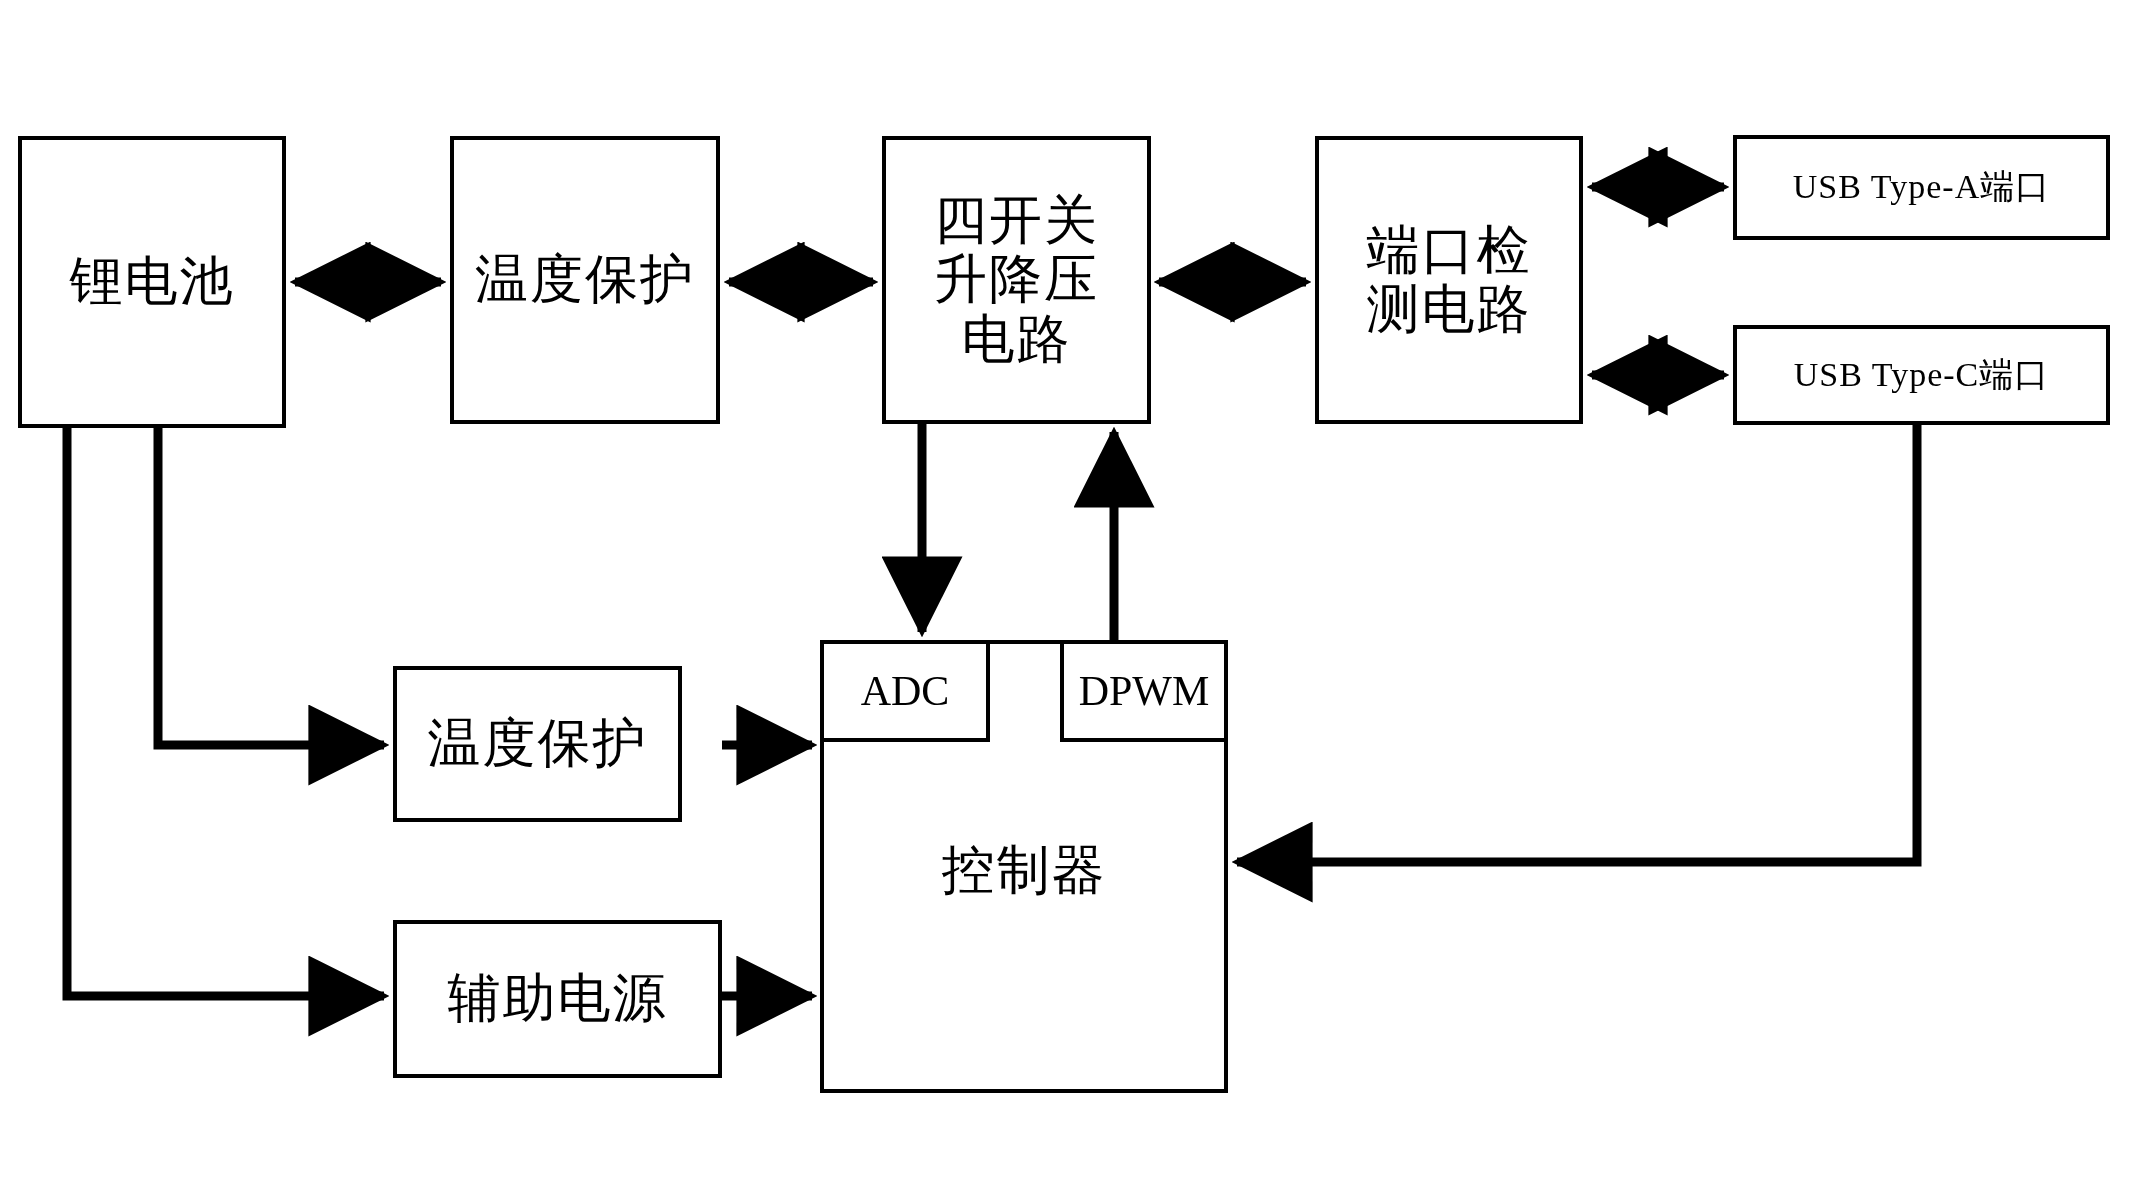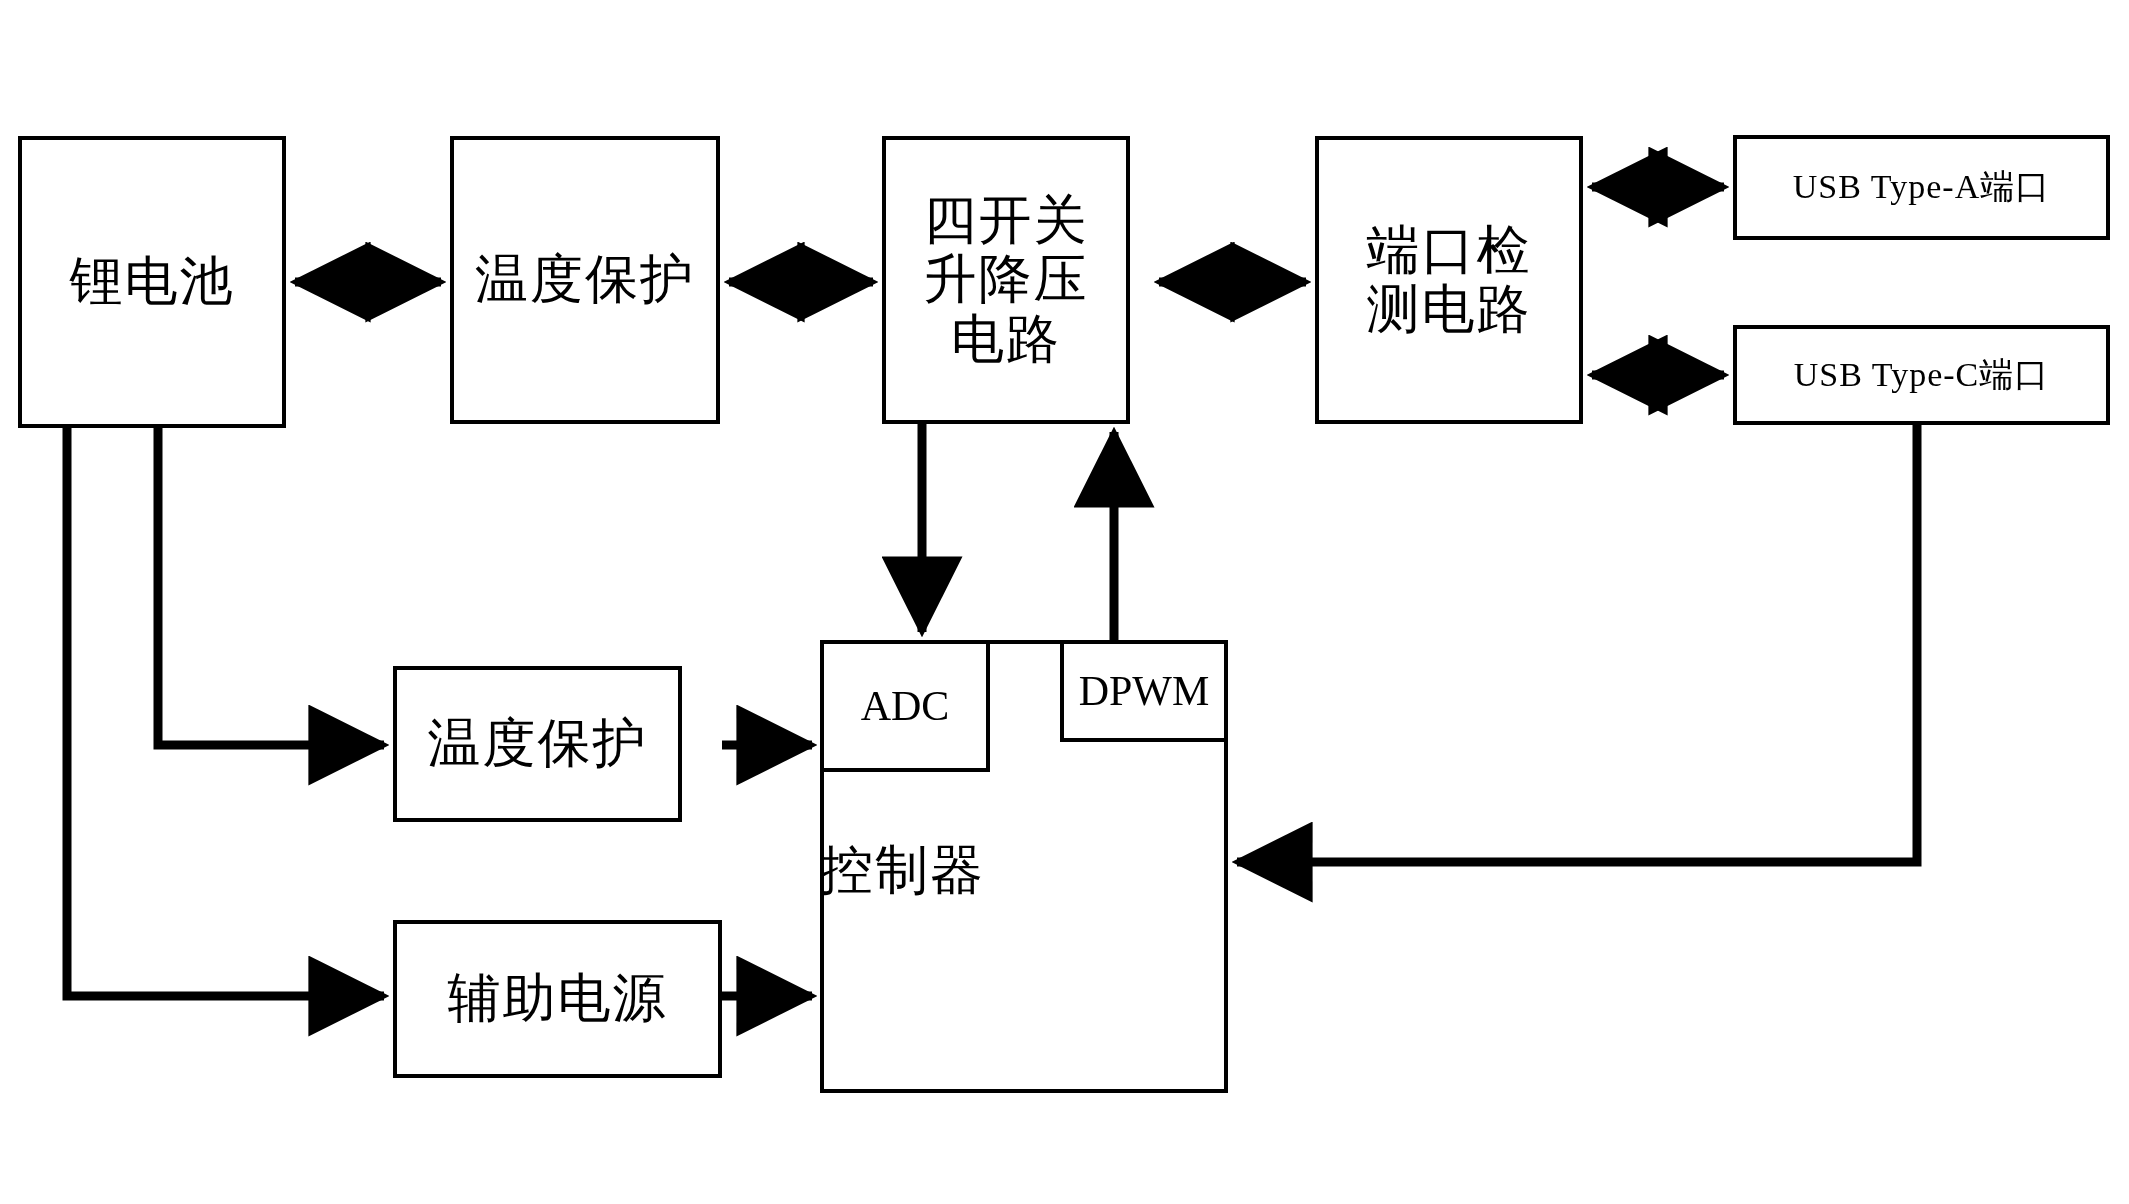--- a/index.html
+++ b/index.html
@@ -122,21 +122,21 @@
   </svg>
 
   <div class="blk cn" style="left:18px; top:136px; width:268px; height:292px;">
     <span>锂电池</span>
   </div>
 
   <div class="blk cn" style="left:450px; top:136px; width:270px; height:288px;">
     <span>温度保护</span>
   </div>
 
-  <div class="blk cn-multi" style="left:882px; top:136px; width:248px; height:288px;">
+  <div class="blk cn-multi" style="left:882px; top:136px; width:269px; height:288px;">
     <span>四开关
 升降压
 电路</span>
   </div>
 
   <div class="blk cn-multi" style="left:1315px; top:136px; width:268px; height:288px;">
     <span>端口检
 测电路</span>
   </div>
 
@@ -151,23 +151,23 @@
   <div class="blk cn" style="left:393px; top:666px; width:289px; height:156px;">
     <span>温度保护</span>
   </div>
 
   <div class="blk cn" style="left:393px; top:920px; width:329px; height:158px;">
     <span>辅助电源</span>
   </div>
 
   <div class="blk" style="left:820px; top:640px; width:408px; height:453px;"></div>
 
-  <span class="ctrl-label" style="width: 408px; text-align: left; top: 835px; left: 820px; transform: translateY(0px);">控制器</span>
+  <span class="ctrl-label" style="width: 408px; text-align: center; top: 835px; left: 820px; transform: translateY(0px);">控制器</span>
 
-  <div class="sub" style="left:820px; top:640px; width:170px; height:132px;">
+  <div class="sub" style="left:820px; top:640px; width:170px; height:102px;">
     <span>ADC</span>
   </div>
 
   <div class="sub" style="left:1060px; top:640px; width:168px; height:102px;">
     <span>DPWM</span>
   </div>
 
 </div>
 
 </body></html>

